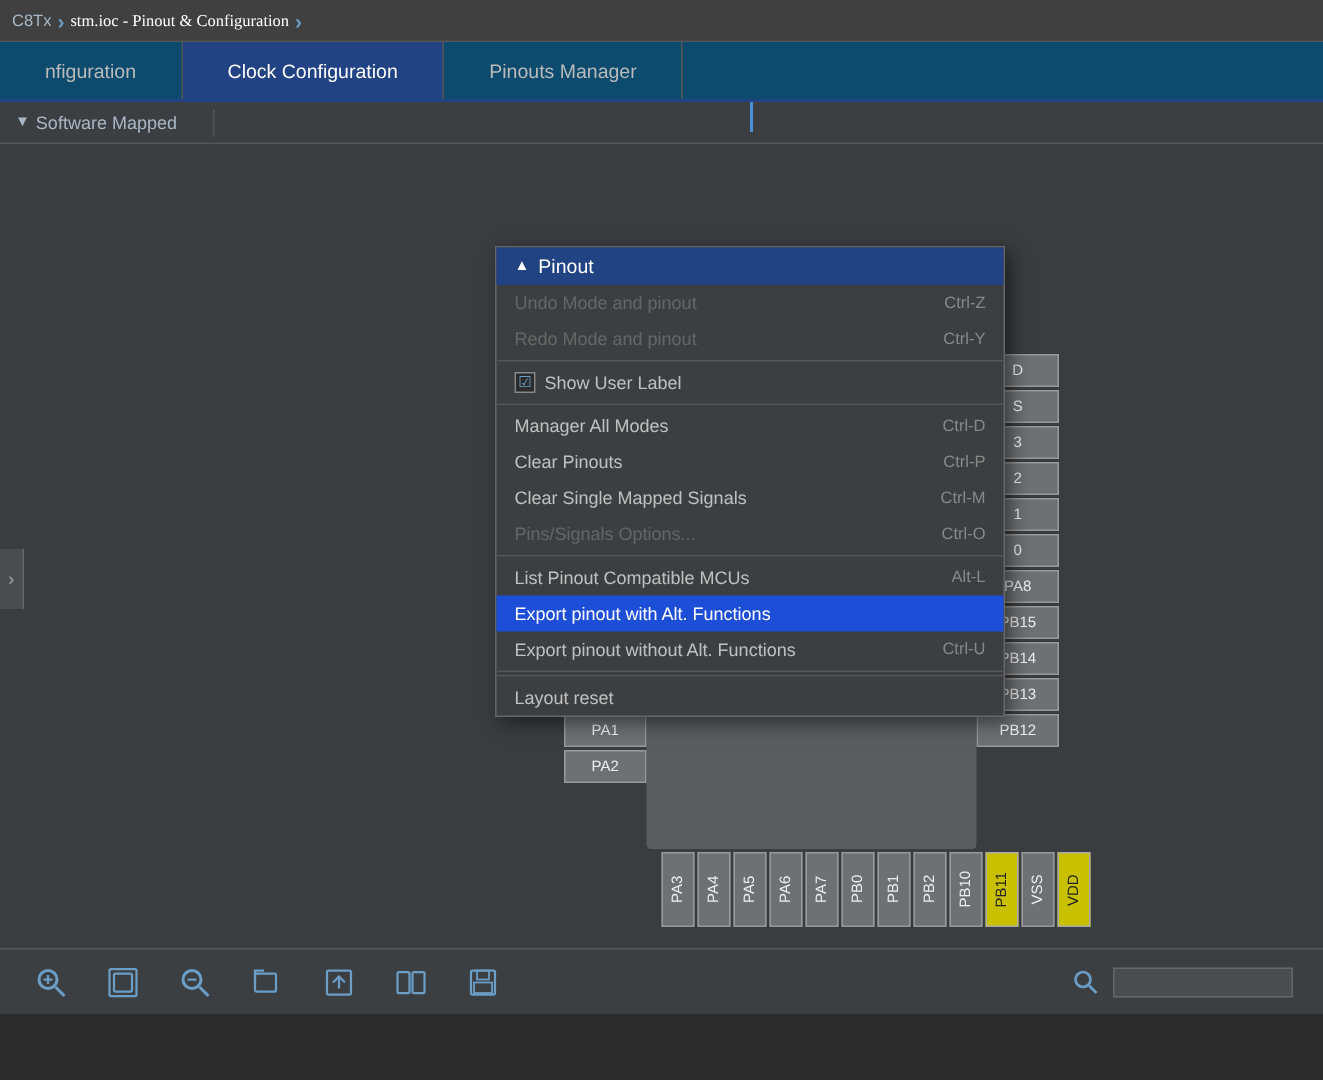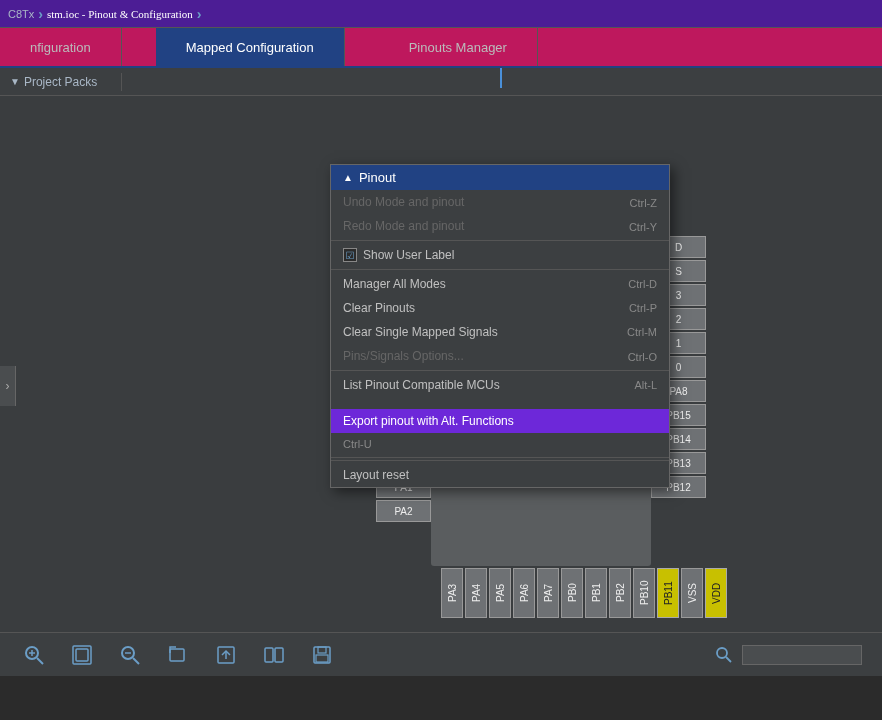--- a/index.html
+++ b/index.html
@@ -8,21 +8,21 @@
       font-size: 12px;
       background: #2b2b2b;
       width: 882px;
       height: 720px;
       overflow: hidden;
       position: relative;
     }
 
     
     .breadcrumb-bar {
-      background: #4c1d95;
+      background: #404040;
       height: 28px;
       display: flex;
       align-items: center;
       padding: 0 8px;
       gap: 4px;
       border-bottom: 1px solid #555;
     }
     .breadcrumb-item {
       color: #a9b7c6;
       font-size: 11px;
@@ -35,26 +35,25 @@
       font-size: 14px;
       font-weight: bold;
     }
     .breadcrumb-active {
       color: #fff;
       font-family: Liberation Serif, serif;
     }
 
     
     .tab-bar {
-      background: #be185d;
+      background: #0c4a6e;
       height: 40px;
       display: flex;
       align-items: stretch;
       border-bottom: 2px solid #214283;
-      gap: 34px;
     }
     .tab {
       display: flex;
       align-items: center;
       padding: 0 30px;
       font-size: 13px;
       color: #bbb;
       cursor: pointer;
       border-right: 1px solid #555;
       position: relative;
@@ -200,26 +199,24 @@
       font-size: 12px;
       display: flex;
       align-items: center;
       justify-content: space-between;
       cursor: pointer;
       user-select: none;
     }
     .dropdown-item.disabled {
       color: #666;
       cursor: default;
-      align-items: flex-end;
     }
     .dropdown-item.highlighted {
-      background: #6d28d9;
+      background: #1d4ed8;
       color: #fff;
-      margin-top: 12px;
     }
     .dropdown-item.checked {
       color: #c0c0c0;
     }
     .dropdown-shortcut {
       color: #888;
       font-size: 11px;
     }
     .dropdown-divider {
       height: 1px;
@@ -326,31 +323,31 @@
     <span>stm.ioc - Pinout &amp; Configuration</span>
   </span>
   <span class="breadcrumb-separator">›</span>
 </div>
 
 <div class="tab-bar">
   <div class="tab">
     <span>nfiguration</span>
   </div>
   <div class="tab active">
-    <span>Mapped Configuration</span>
+    <span>Clock Configuration</span>
   </div>
   <div class="tab">
     <span>Pinouts Manager</span>
   </div>
 </div>
 
 <div class="sub-tab-bar">
   <div class="sub-tab">
     <span style="font-size:10px;">▼</span>
-    <span>Project Packs</span>
+    <span>Software Mapped</span>
   </div>
   <div style="width:1px; height:18px; background:#555; margin:0 4px;"></div>
 
   <div style="position:absolute; left:500px; top:68px; width:2px; height:20px; background:#4a90d9;"></div>
 </div>
 
 <div class="main-content">
 
   <div class="sidebar-arrow">
     <span>›</span>
@@ -474,20 +471,21 @@
     <div class="dropdown-item">
       <span>List Pinout Compatible MCUs</span>
       <span class="dropdown-shortcut">Alt-L</span>
     </div>
 
     <div class="dropdown-item highlighted">
       <span>Export pinout with Alt. Functions</span>
     </div>
 
     <div class="dropdown-item">
+      <span>Export pinout without Alt. Functions</span>
       <span class="dropdown-shortcut">Ctrl-U</span>
     </div>
 
     <div class="dropdown-divider"></div>
 
 
 
     <div class="dropdown-divider"></div>
 
     <div class="dropdown-item">

